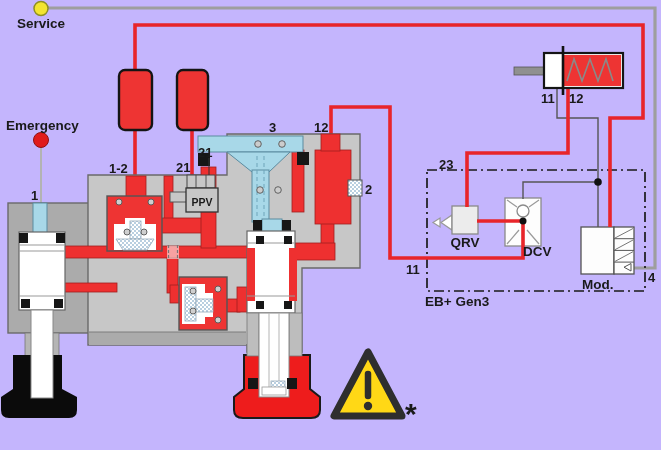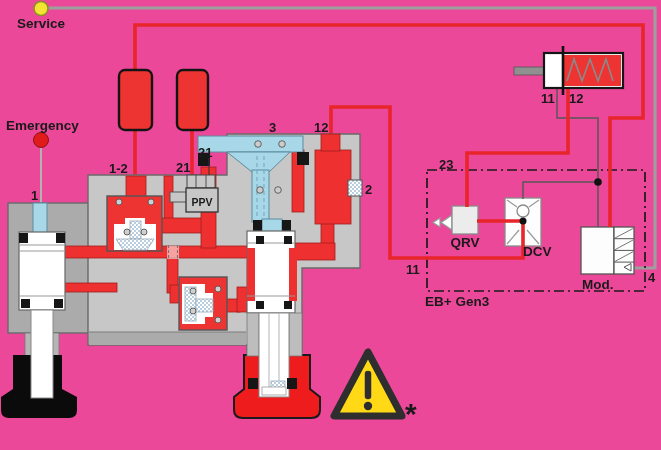--- a/index.html
+++ b/index.html
@@ -1,16 +1,16 @@
 <!DOCTYPE html>
 <html><head>
 <meta charset="utf-8">
 <style>
   html,body{margin:0;padding:0;background:#ffffff;}
-  .canvas{position:relative;width:661px;height:450px;background:#ec4899;overflow:hidden;}
+  .canvas{position:relative;width:661px;height:450px;background:#c4b5fd;overflow:hidden;}
   svg{display:block;}
   .lbl{font-family:"Liberation Sans", sans-serif;font-weight:700;fill:#1a1a1a;}
   .fs13{font-size:13px;}
   .fs14{font-size:13.5px;}
   .fs10{font-size:10.5px;}
   .fs30{font-size:30px;}
 </style>
 </head>
 <body>
 

